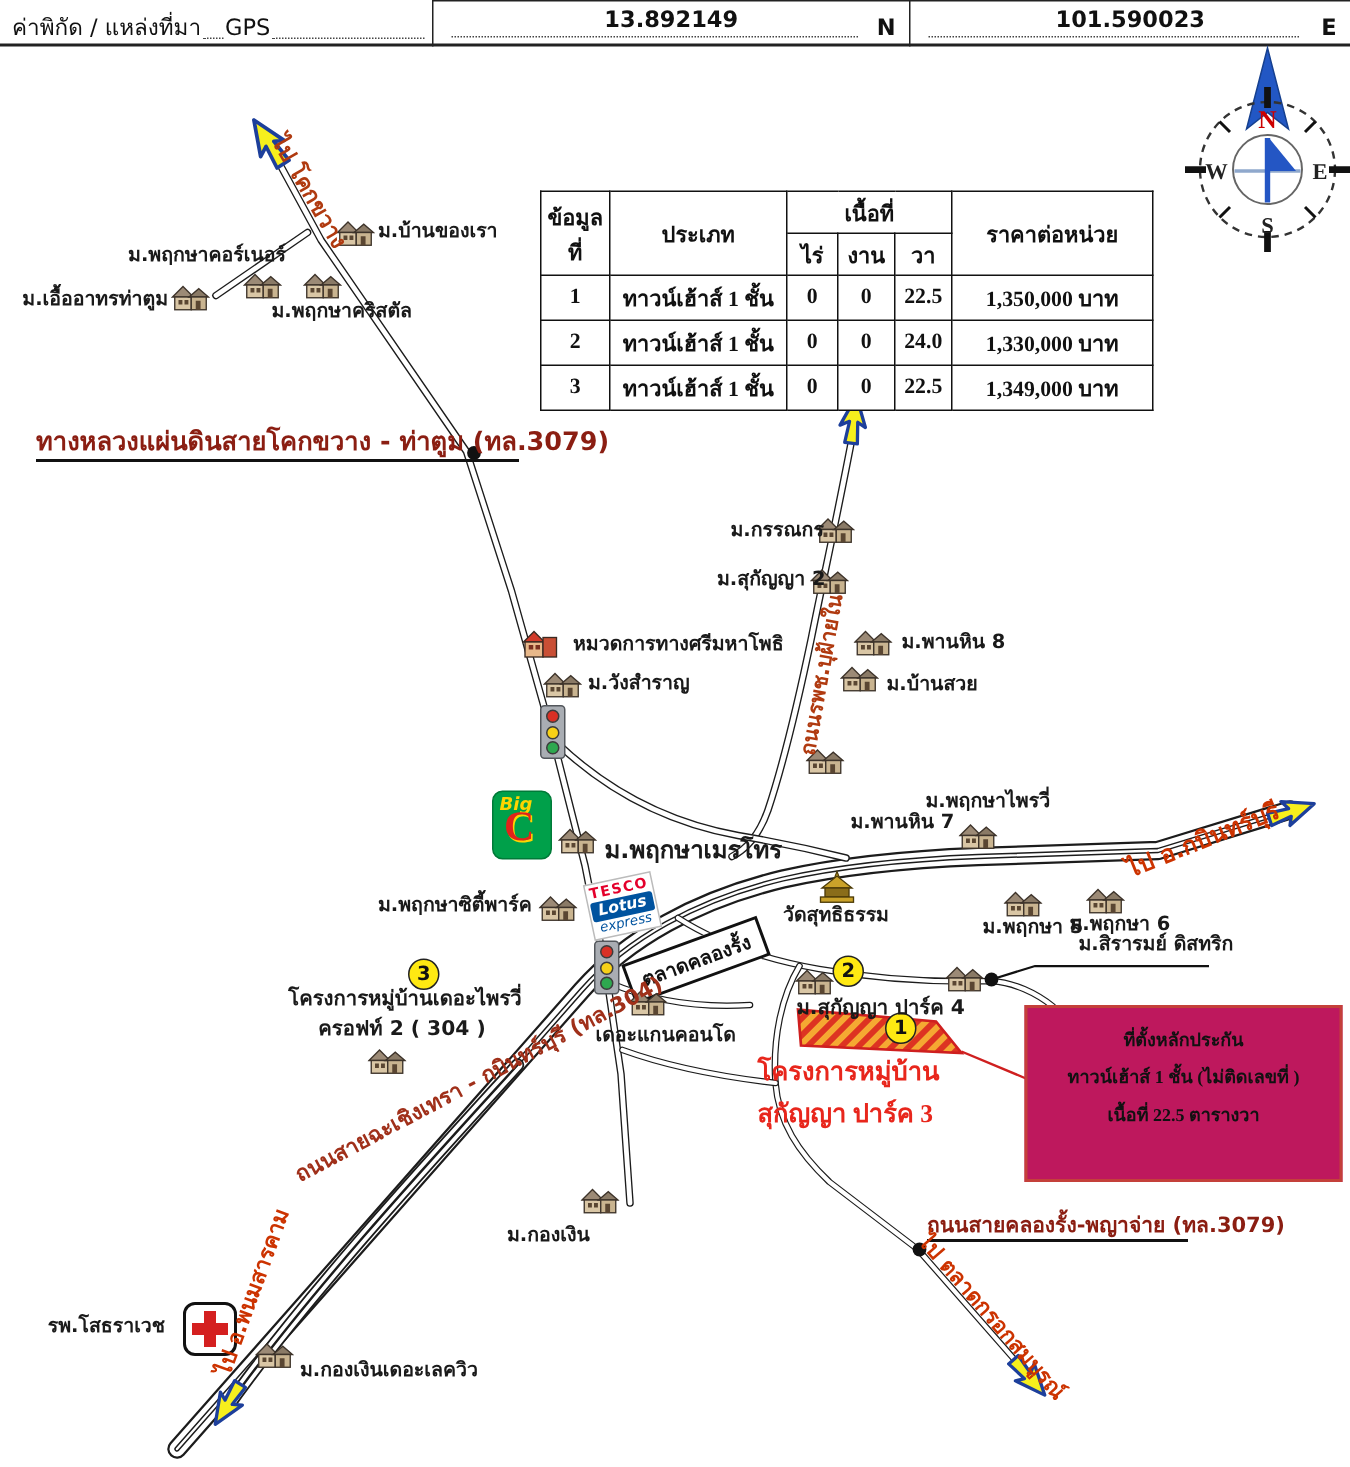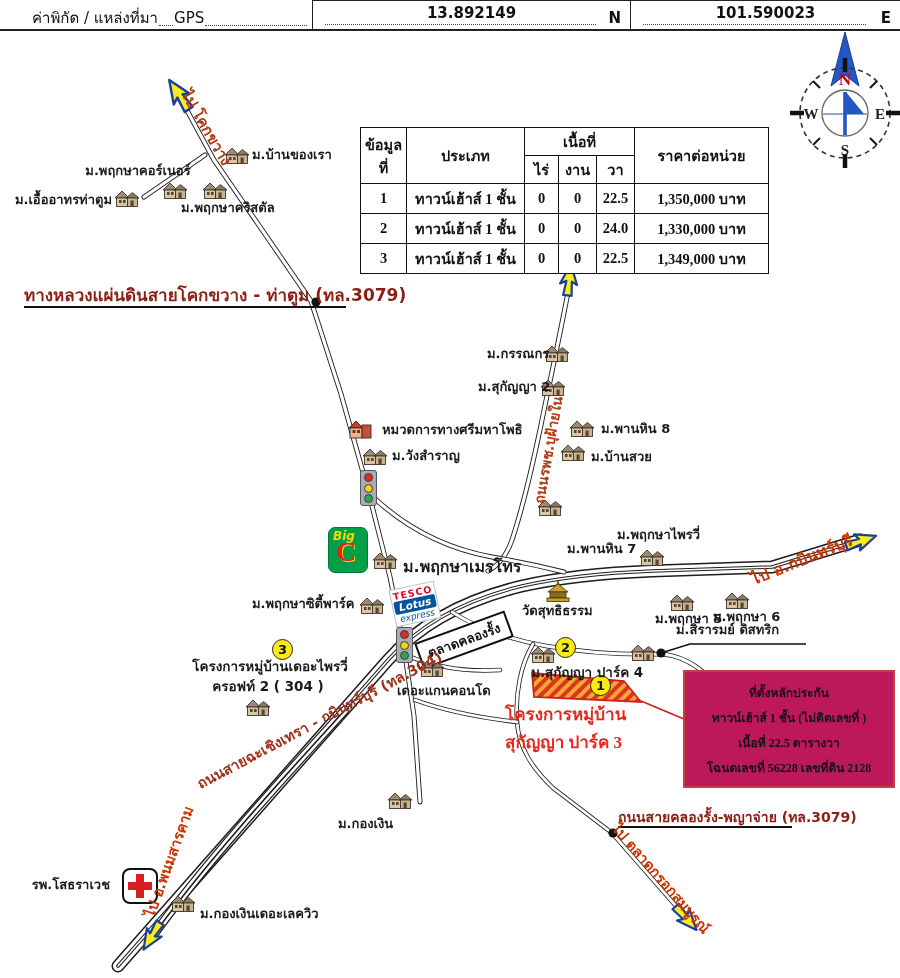--- a/index.html
+++ b/index.html
@@ -5,21 +5,21 @@
 <style>
   html,body{margin:0;padding:0;background:#e9e9e9;}
   .page{position:relative;width:900px;height:978px;background:#fff;margin:0 auto;
         font-family:"DejaVu Sans","Liberation Sans",sans-serif;color:#111;overflow:hidden;}
   .abs{position:absolute;}
 
   
   .topbar{position:absolute;left:0;top:0;width:900px;height:31px;display:flex;
           border-bottom:2.2px solid #222;font-size:15px;box-sizing:border-box;}
   .tb-cell{box-sizing:border-box;height:31px;}
-  .tb-left{width:288px;display:flex;align-items:flex-end;padding:0 4px 5px 8px;margin-left:24px;}
+  .tb-left{width:288px;display:flex;align-items:flex-end;padding:0 4px 5px 8px;}
   .tb-left span{line-height:1;white-space:nowrap;}
   .dots{border-bottom:1.8px dotted #444;height:2px;width:14px;margin:0 1px;}
   .dots.grow{flex:1;}
   .tb-mid{width:318px;position:relative;border-top:1.6px solid #222;border-left:1.8px solid #222;}
   .tb-right{flex:1;position:relative;border-top:1.6px solid #222;border-left:1.8px solid #222;}
   .tb-val{position:absolute;left:0;right:0;top:3px;text-align:center;font-weight:700;}
   .tb-dotline{position:absolute;left:12px;right:34px;bottom:6px;border-bottom:1.8px dotted #444;}
   .tb-suffix{position:absolute;right:9px;bottom:4px;font-weight:600;}
 
   
@@ -366,21 +366,21 @@
       <div class="map-label" style="left: 591px; top: 450px; font-size: 13px;">ม.บ้านสวย</div>
       <div class="map-label" style="left: 567px; top: 498px; font-size: 13px; margin-top: 44px;">ม.พานหิน 7</div>
       <div class="map-label" style="left: 382px; top: 423px; font-size: 13px;">หมวดการทางศรีมหาโพธิ</div>
       <div class="map-label" style="left: 392px; top: 449px; font-size: 13px;">ม.วังสำราญ</div>
       <div class="map-label" style="left: 403px; top: 558px; font-size: 16px;">ม.พฤกษาเมรโทร</div>
       <div class="map-label" style="left: 617px; top: 528px; font-size: 13px;">ม.พฤกษาไพรวี่</div>
       <div class="map-label" style="left: 252px; top: 597px; font-size: 13px; text-align: right;">ม.พฤกษาซิตี้พาร์ค</div>
       <div class="map-label" style="left: 522px; top: 604px; font-size: 13px;">วัดสุทธิธรรม</div>
       <div class="map-label" style="left: 655px; top: 612px; font-size: 13px;">ม.พฤกษา 5</div>
       <div class="map-label" style="left: 713px; top: 610px; font-size: 13px;">ม.พฤกษา 6</div>
-      <div class="map-label" style="left: 676px; top: 623px; font-size: 13px;">ม.สิรารมย์ ดิสทริก</div>
+      <div class="map-label" style="left: 719px; top: 623px; font-size: 13px;">ม.สิรารมย์ ดิสทริก</div>
       <div class="map-label" style="left: 397px; top: 684px; font-size: 13px;">เดอะแกนคอนโด</div>
       <div class="map-label" style="left: 531px; top: 665px; font-size: 13.5px;">ม.สุกัญญา ปาร์ค 4</div>
       <div class="map-label" style="left: 270px; top: 659px; font-size: 13.5px; transform: translateX(-50%);">โครงการหมู่บ้านเดอะไพรวี่</div>
       <div class="map-label" style="left: 268px; top: 679px; font-size: 13.5px; transform: translateX(-50%);">ครอฟท์ 2 ( 304 )</div>
       <div class="map-label" style="left: 338px; top: 817px; font-size: 13px;">ม.กองเงิน</div>
       <div class="map-label" style="left: 200px; top: 907px; font-size: 13px;">ม.กองเงินเดอะเลควิว</div>
       <div class="map-label" style="left: 110px; top: 878px; font-size: 13px; transform: translateX(-100%);">รพ.โสธราเวช</div>
       <div class="road-label" style="left: 206px; top: 128px; color: rgb(176, 58, 16); font-size: 15px; transform: translate(-50%, -50%) rotate(60deg);">ไป โคกขวาง</div>
       <div class="road-label u" style="left: 24px; top: 286px; color: rgb(139, 30, 18); font-size: 17px; width: 322px;">ทางหลวงแผ่นดินสายโคกขวาง - ท่าตูม (ทล.3079)</div>
       <div class="road-label" style="left: 549px; top: 450px; color: rgb(176, 58, 16); font-size: 14px; transform: translate(-50%, -50%) rotate(-80deg);">ถนนรพช.บุฝ้ายใน</div>
@@ -391,16 +391,15 @@
       <div class="road-label" style="left: 170px; top: 862px; color: rgb(204, 51, 0); font-size: 14.5px; transform: translate(-50%, -50%) rotate(-70deg);">ไป อ.พนมสารคาม</div>
     </div>
 
   <div class="proj-label" style="left:505px;top:700px;">โครงการหมู่บ้าน</div>
   <div class="proj-label" style="left:505px;top:728px;">สุกัญญา ปาร์ค 3</div>
 
   <div class="note-box">
     <div>ที่ตั้งหลักประกัน</div>
     <div>ทาวน์เฮ้าส์ 1 ชั้น (ไม่ติดเลขที่ )</div>
     <div>เนื้อที่ 22.5 ตารางวา</div>
-    <div>โฉนดเลขที่ 56228 เลขที่ดิน 2128</div>
   </div>
 
 </div>
 
 </body></html>

